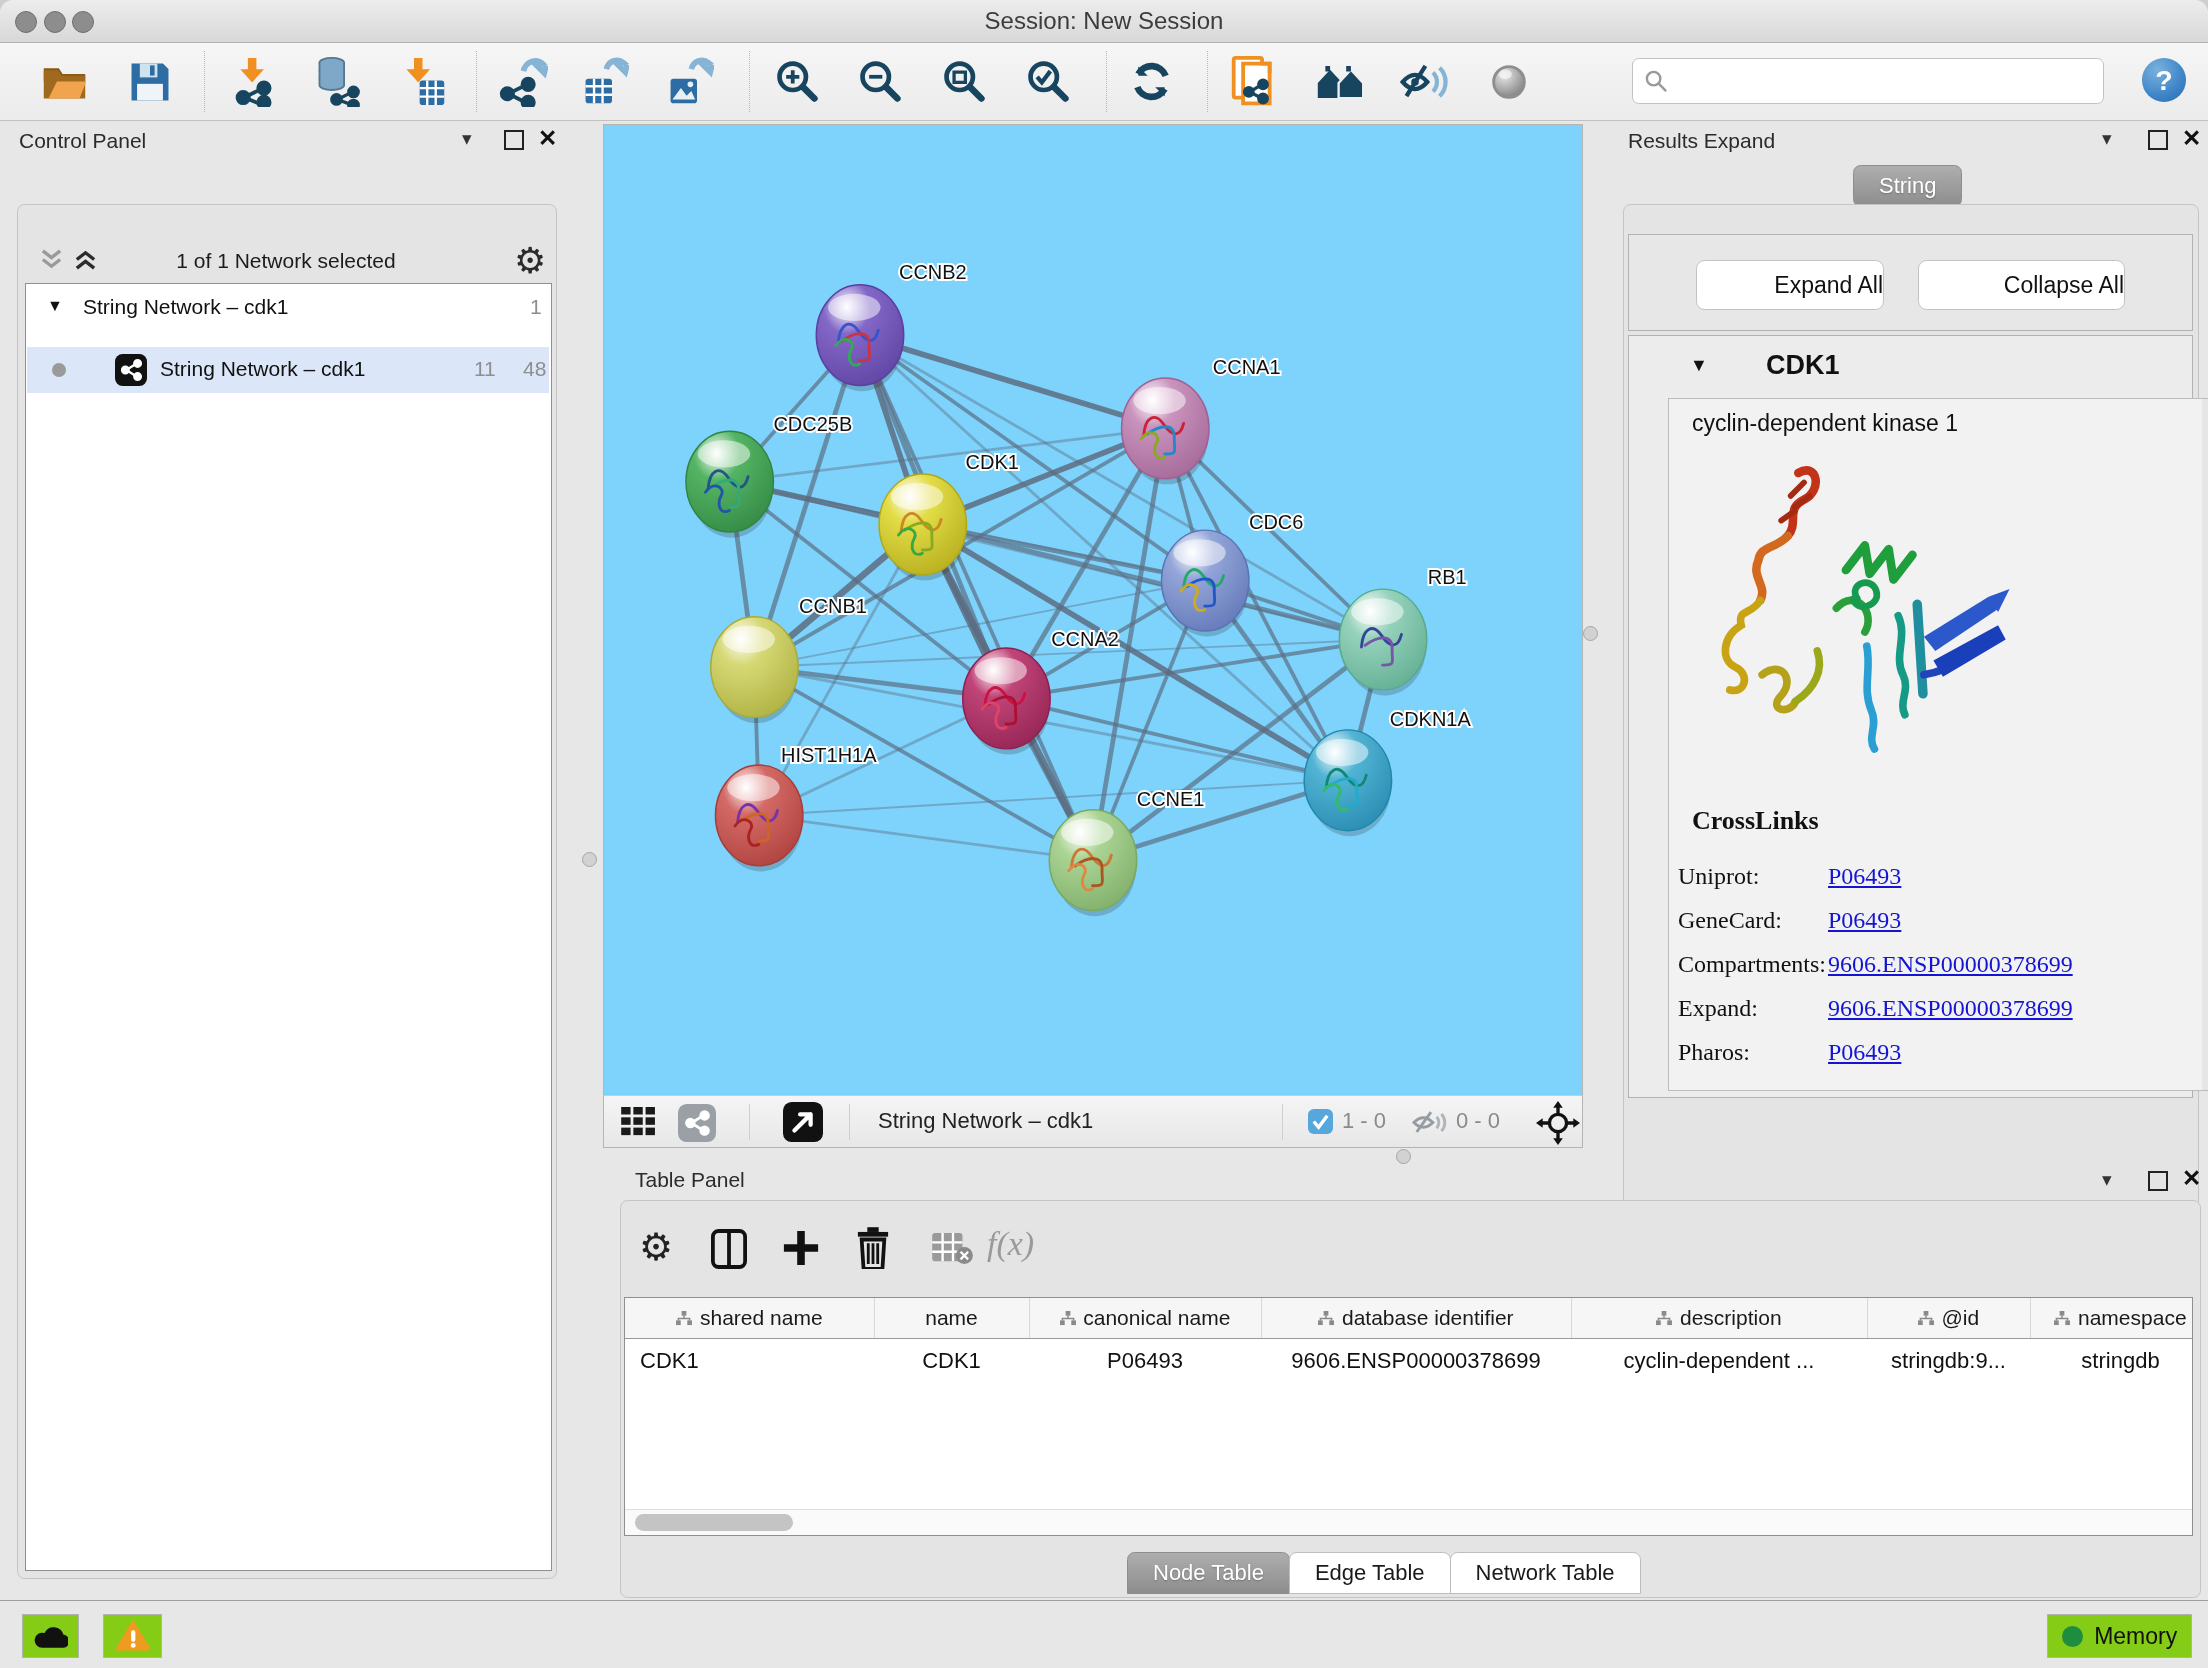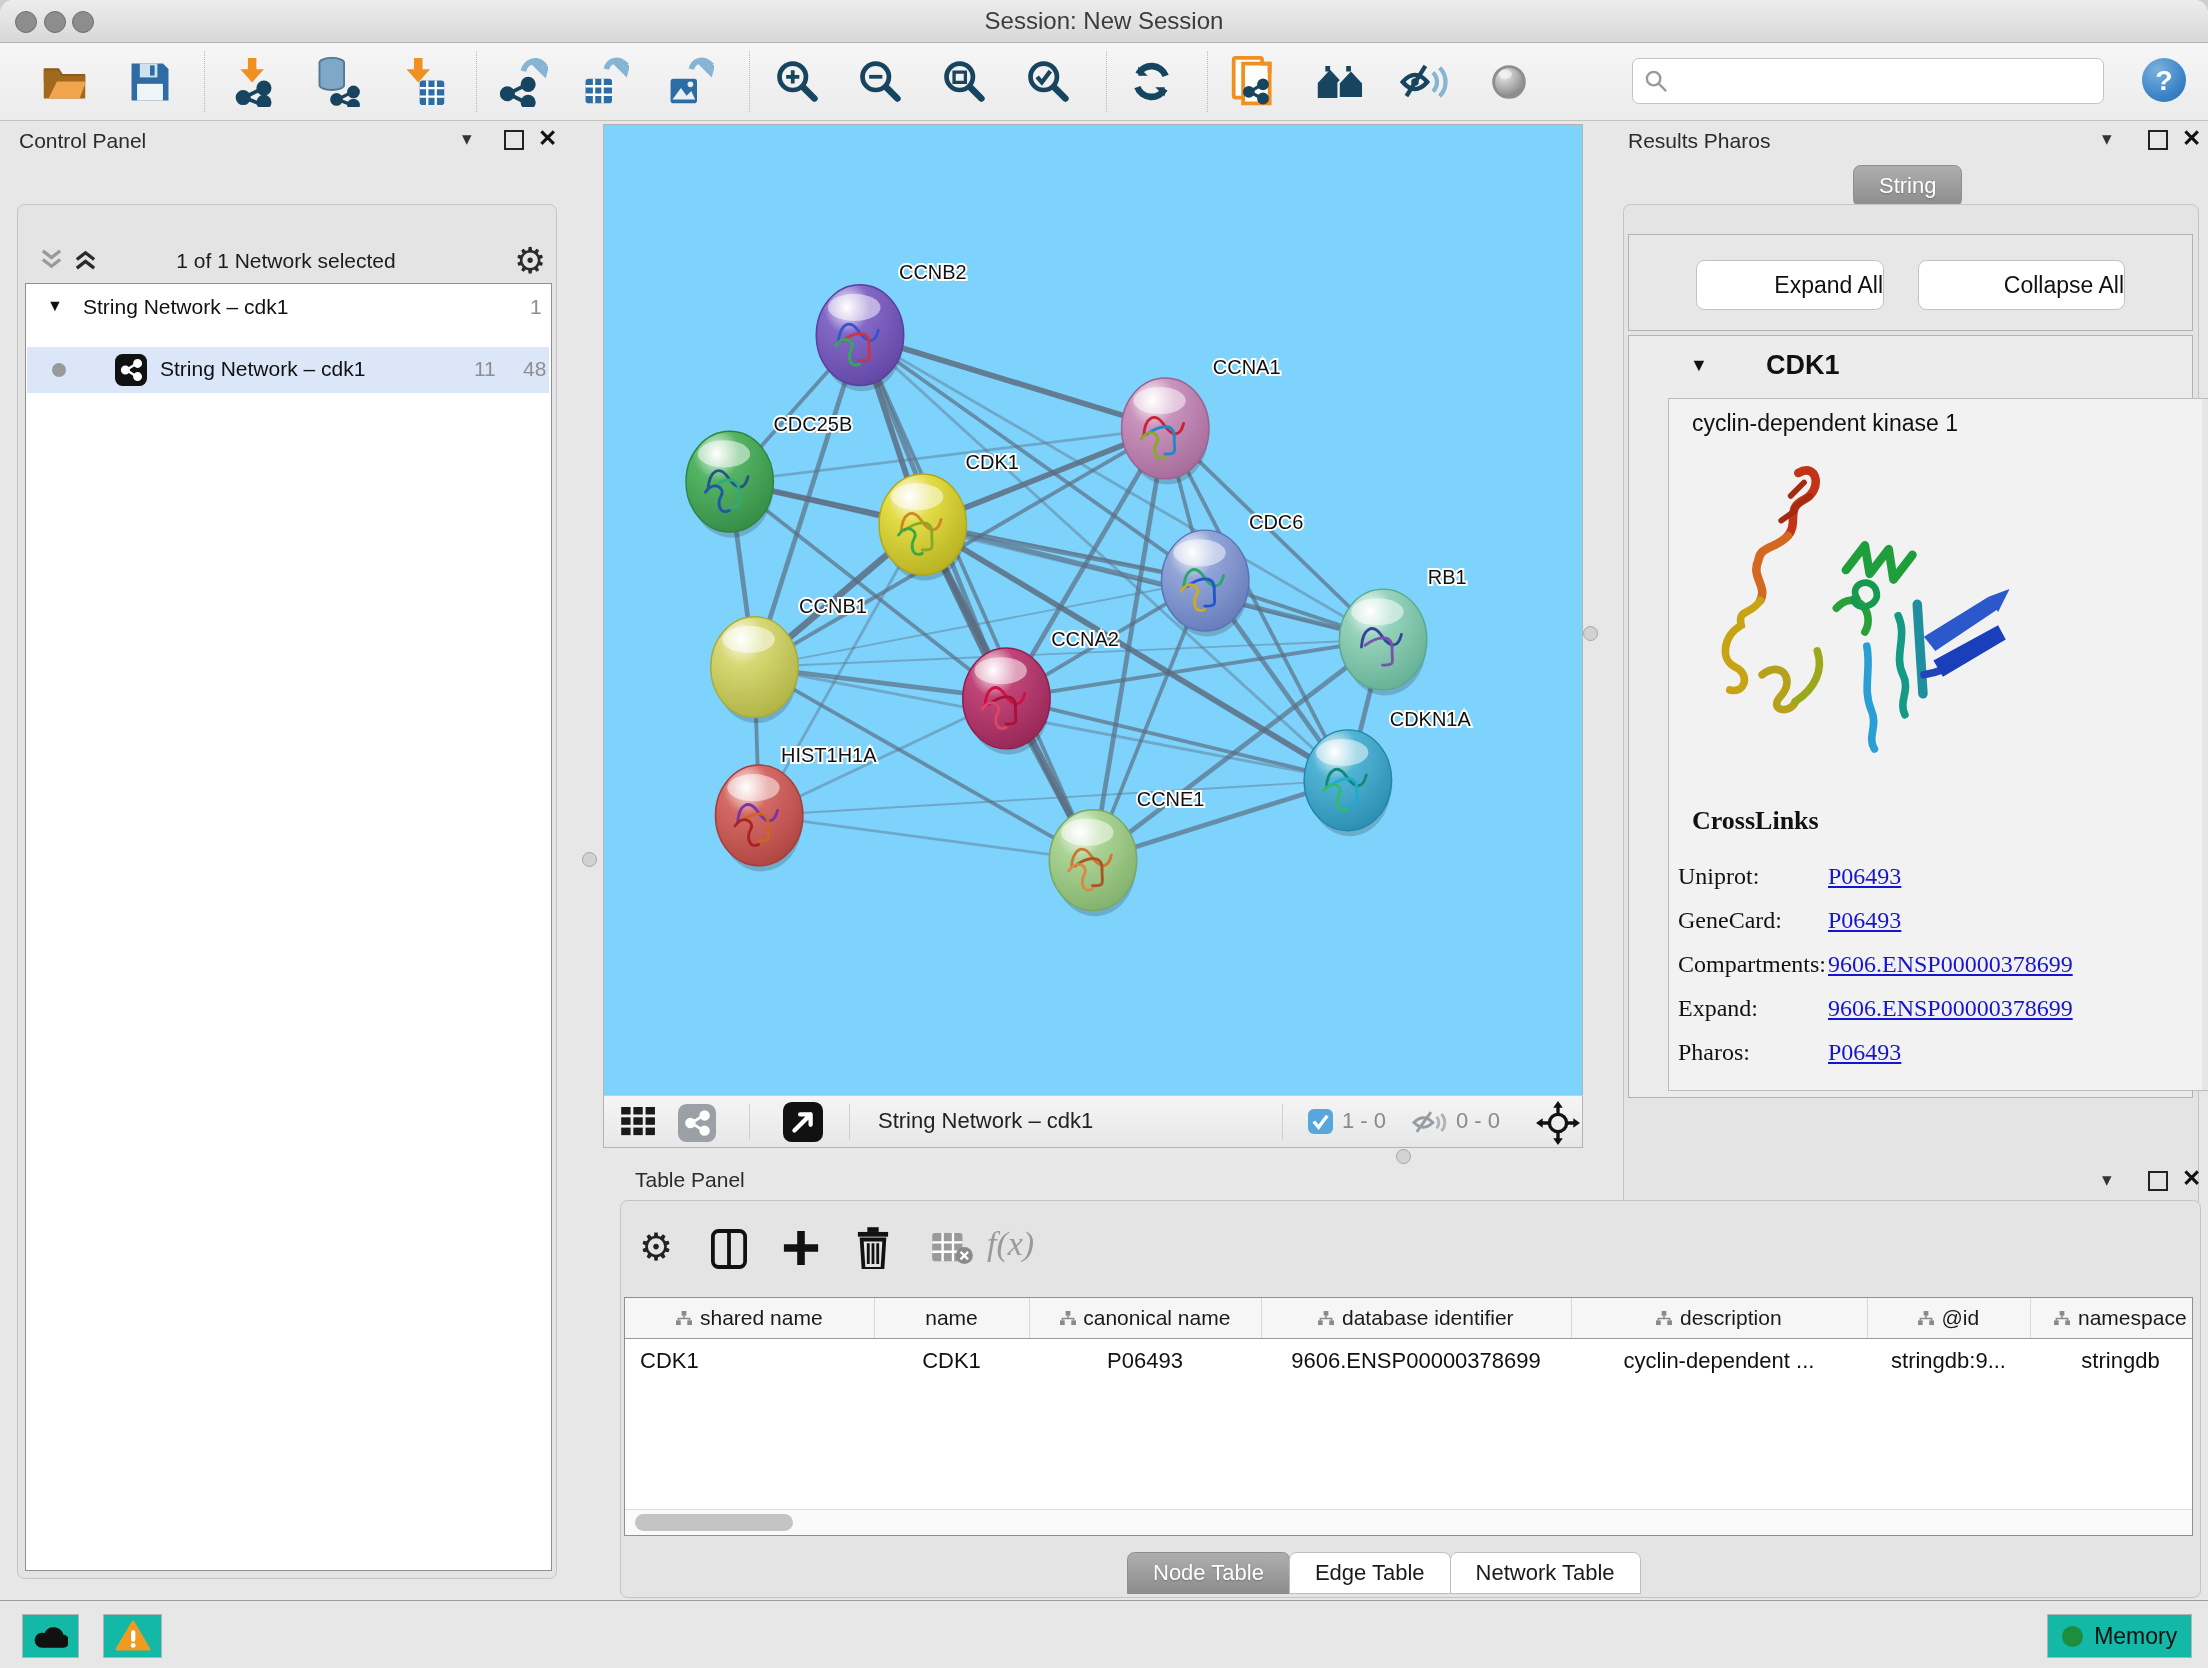--- a/index.html
+++ b/index.html
@@ -46,21 +46,21 @@
   
   #tbl-box{position:absolute;left:624px;top:1297px;width:1567px;height:237px;background:#fff;border:1.4px solid #8f8f8f;overflow:hidden;}
   #tbl-head{position:absolute;left:0;top:0;width:100%;height:40px;background:#f6f6f6;border-bottom:1.9px solid #9a9a9a;}
   .th-cell{position:absolute;top:0;height:40px;display:flex;align-items:center;justify-content:center;font-size:21px;color:#1a1a1a;border-right:1.4px solid #d8d8d8;overflow:hidden;white-space:nowrap;}
   .td-cell{position:absolute;top:42px;height:42px;display:flex;align-items:center;font-size:22px;color:#111;overflow:hidden;white-space:nowrap;}
   #tbl-scroll{position:absolute;left:0px;top:211px;width:100%;height:25px;background:#fafafa;border-top:1px solid #ddd;}
   #tbl-thumb{position:absolute;left:9.5px;top:3.8px;width:158px;height:17px;border-radius:8.6px;background:#c4c4c4;}
   #tbl-tabs{position:absolute;left:1127px;top:1552px;display:flex;}
   
   #statusbar{position:absolute;left:0;top:1600px;width:2208px;height:68px;background:#e7e7e7;border-top:1.9px solid #9d9d9d;}
-  .sb-btn{position:absolute;top:13.3px;height:42px;background:#14b8a6;border:1.9px solid #b2b2b2;display:flex;align-items:center;justify-content:center;}
+  .sb-btn{position:absolute;top:13.3px;height:42px;background:#84cc16;border:1.9px solid #b2b2b2;display:flex;align-items:center;justify-content:center;}
   svg{display:block;}
   .net-label{font-family:"Liberation Sans",sans-serif;font-size:21px;fill:#111;paint-order:stroke;stroke:#ffffff;stroke-width:4px;}
 </style>
 </head>
 <body>
 
 <div id="window">
 
   <div class="abs" id="titlebar">
     <div class="tl-dot" style="left:15px"></div>
@@ -532,21 +532,21 @@
       <circle cx="23" cy="23" r="9" fill="none" stroke="#111" stroke-width="3.5"></circle>
       <path d="M23 14 V6 M23 32 v8 M14 23 H6 M32 23 h8" stroke="#111" stroke-width="3.5"></path>
       <path d="M23 0 l-5 7 h10z M23 46 l-5 -7 h10z M0 23 l7 -5 v10z M46 23 l-7 -5 v10z" fill="#111"></path>
       </svg>
   </div>
 
   <div class="split-dot" style="left:582px;top:852px"></div>
   <div class="split-dot" style="left:1583px;top:626px"></div>
   <div class="split-dot" style="left:1396px;top:1149px"></div>
 
-  <div class="abs panel-title" style="left:1628px;top:129px">Results Pharos</div>
+  <div class="abs panel-title" style="left:1628px;top:129px">Results Expand</div>
   <div class="abs ph-caret" style="left:2102px;top:127px">▾</div>
   <div class="abs ph-box" style="left:2148px;top:130px"></div>
   <div class="abs ph-close" style="left:2182px;top:125px">✕</div>
 
   <div class="abs tab sel" style="left:1853px;top:165px;border-radius:7.6px">String</div>
   <div class="graybox" style="left:1623px;top:204px;width:574px;height:1373px"></div>
 
   <div id="rp-btn-box">
     <div class="rp-btn" style="left:67px;width:186px">Expand All</div>
     <div class="rp-btn" style="left:289px;width:205px">Collapse All</div>

